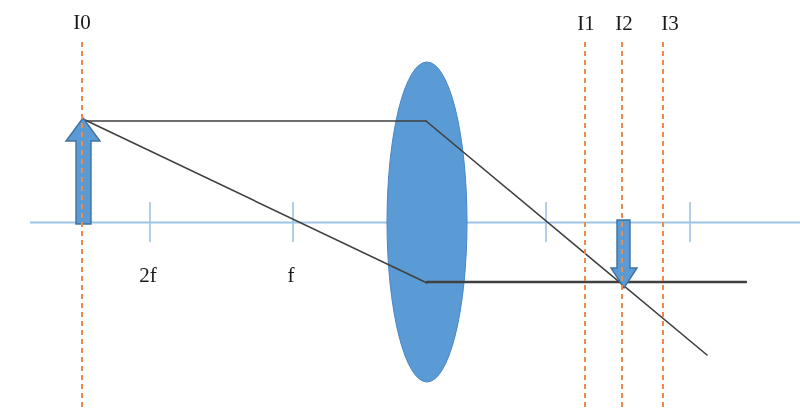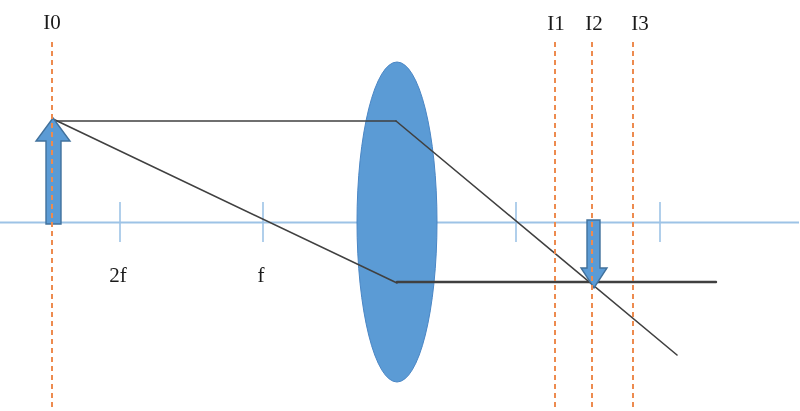--- a/index.html
+++ b/index.html
@@ -9,20 +9,21 @@
     width: 800px;
     height: 411px;
     overflow: hidden;
     font-family: "Liberation Serif", serif;
   }
   #diagram-wrap {
     position: relative;
     width: 653px;
     height: 411px;
     background: #ffffff;
+    padding-left: 30px;
   }
   svg { display: block; }
   .diagram-label {
     font-family: "Liberation Serif", serif;
     font-size: 21px;
     fill: #1a1a1a;
   }
 </style>
 </head>
 <body>

